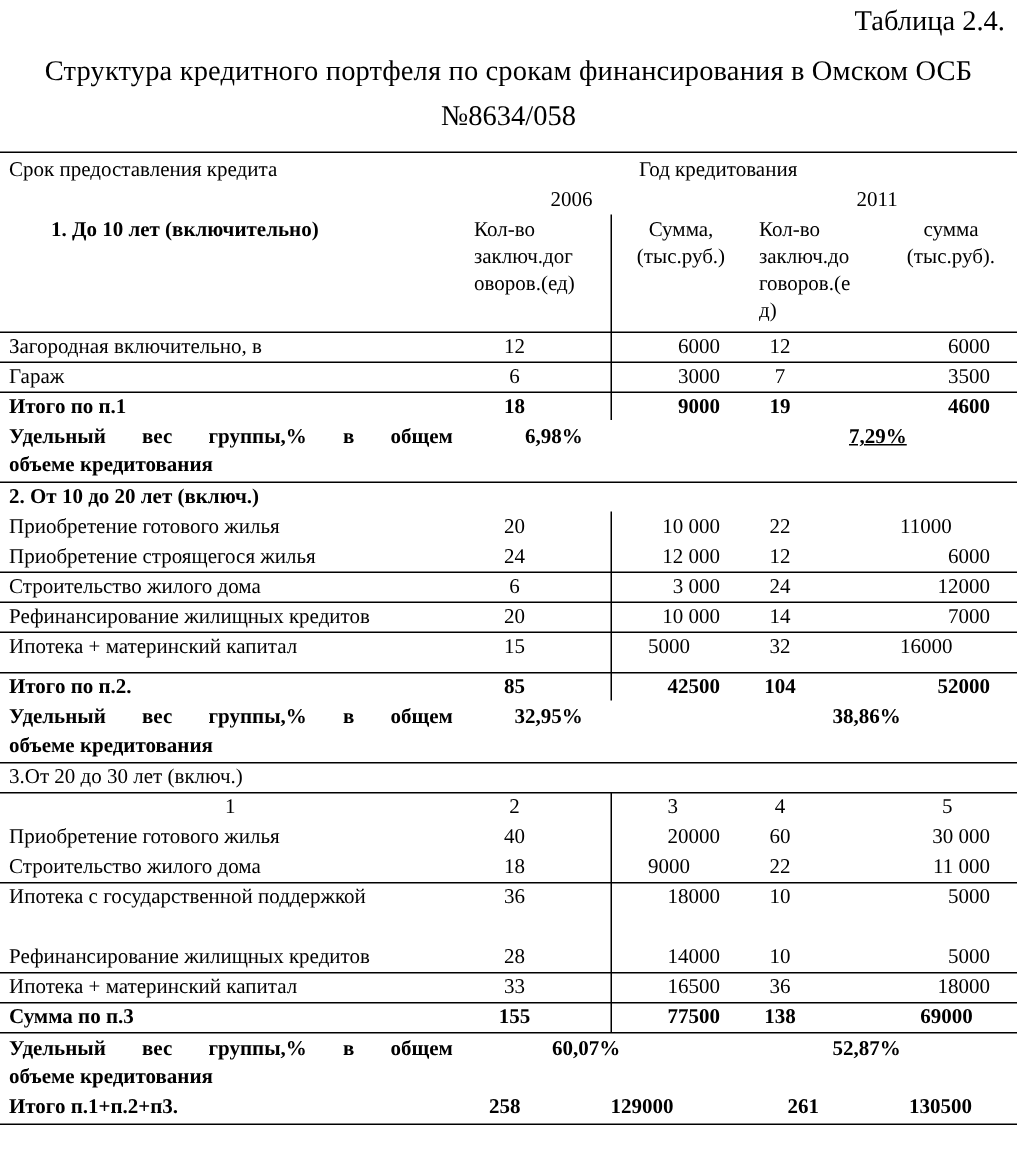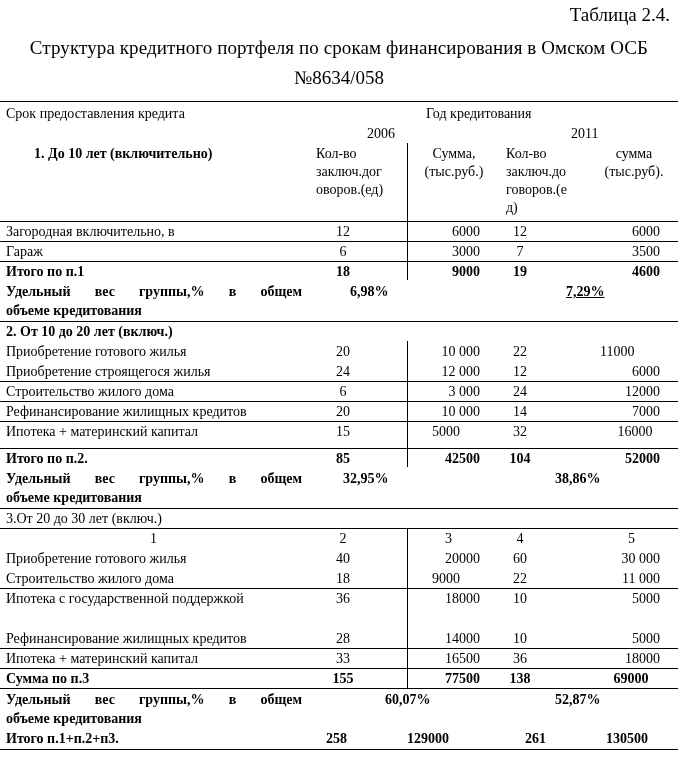--- a/index.html
+++ b/index.html
@@ -148,21 +148,21 @@
     <span class="c c1">20</span>
     <span class="c c2">10 000</span>
     <span class="c c3">14</span>
     <span class="c c4">7000</span>
   </div>
   <div class="r" style="top:423px">
     <span class="c c0">Ипотека + материнский капитал</span>
     <span class="c c1">15</span>
     <span class="c c2" style="text-align:center">5000</span>
     <span class="c c3">32</span>
-    <span class="c c4" style="text-align:center;left:600px">16000</span>
+    <span class="c c4" style="text-align:left;left:600px">16000</span>
   </div>
   <div class="r b" style="top:450px">
     <span class="c c0">Итого по п.2.</span>
     <span class="c c1">85</span>
     <span class="c c2">42500</span>
     <span class="c c3">104</span>
     <span class="c c4">52000</span>
   </div>
   <div class="r b" style="top:470px">
     <span class="c c0 just">
@@ -232,21 +232,21 @@
     <span class="c c4" style="text-align:center;left:596px">69000</span>
   </div>
   <div class="r b" style="top:691px">
     <span class="c c0 just">
       <span>Удельный</span>
       <span>вес</span>
       <span>группы,%</span>
       <span>в</span>
       <span>общем</span>
     </span>
-    <span class="c" style="left:385px">60,07%</span>
+    <span class="c" style="left:368px">60,07%</span>
     <span class="c" style="left:555px">52,87%</span>
   </div>
   <div class="r b" style="top:710px">
     <span class="c c0">объеме кредитования</span>
   </div>
   <div class="r b" style="top:730px">
     <span class="c c0">Итого п.1+п.2+п3.</span>
     <span class="c" style="left:326px">258</span>
     <span class="c" style="left:407px">129000</span>
     <span class="c" style="left:525px">261</span>

